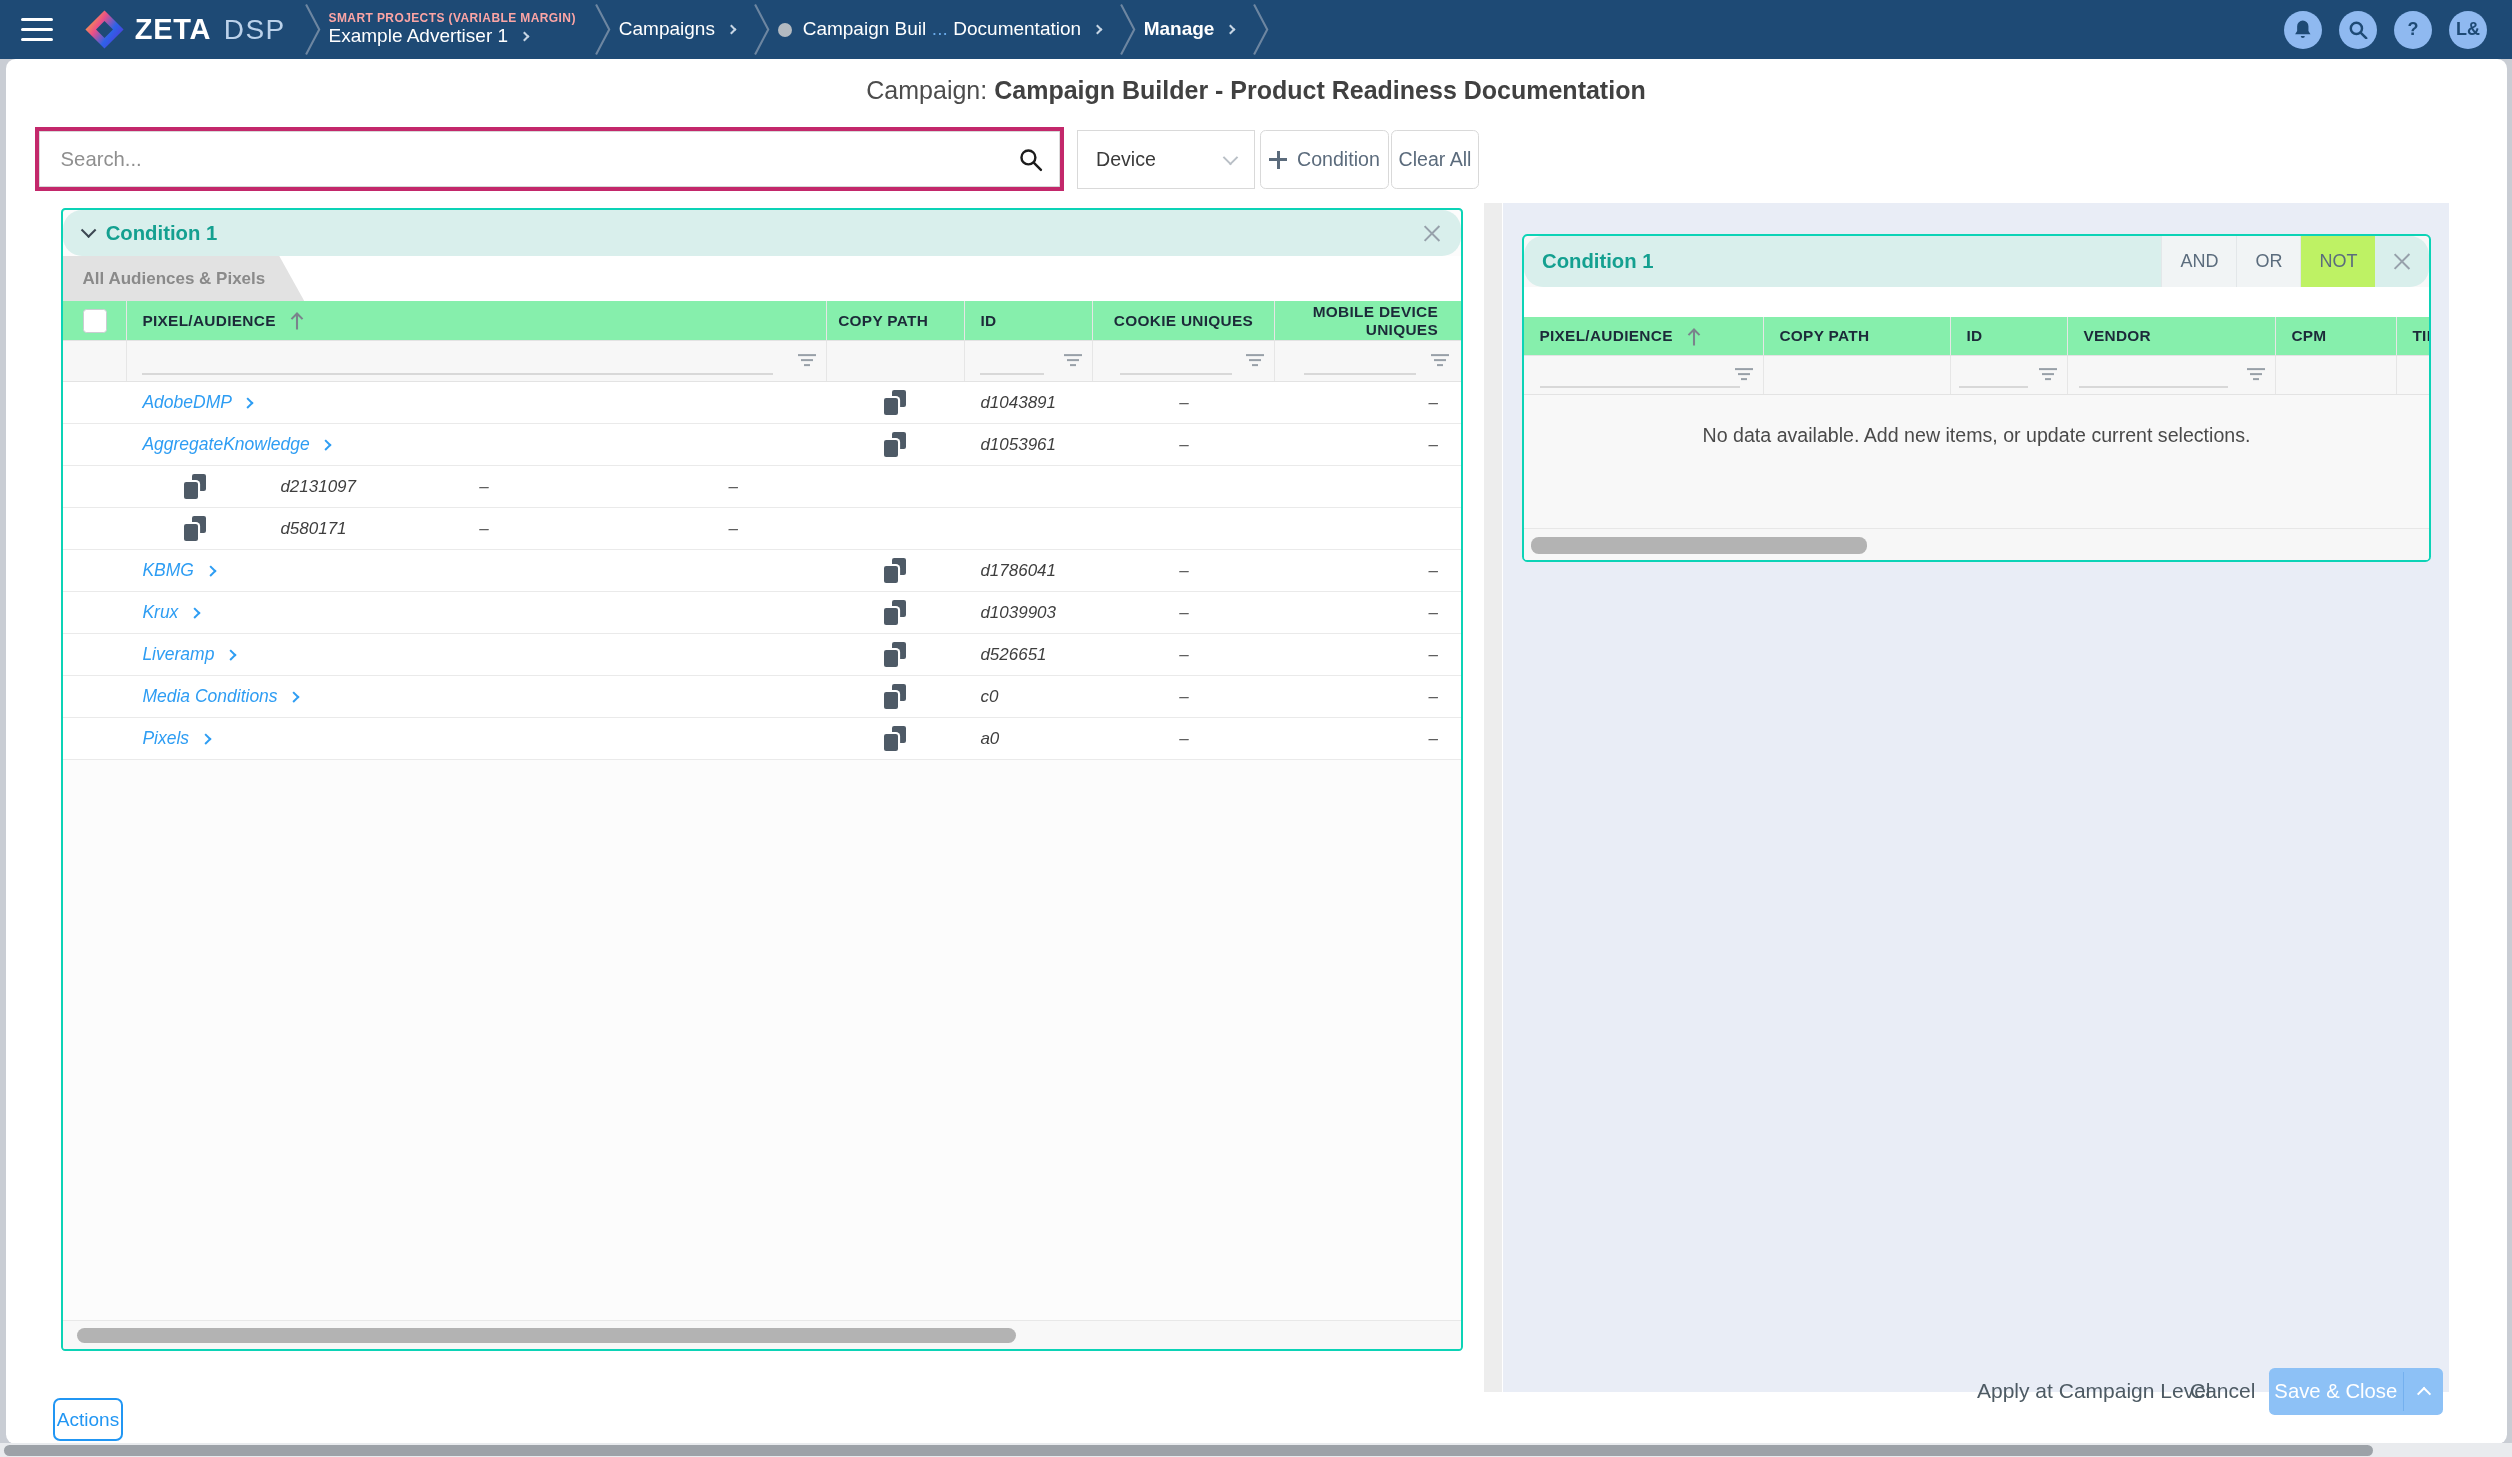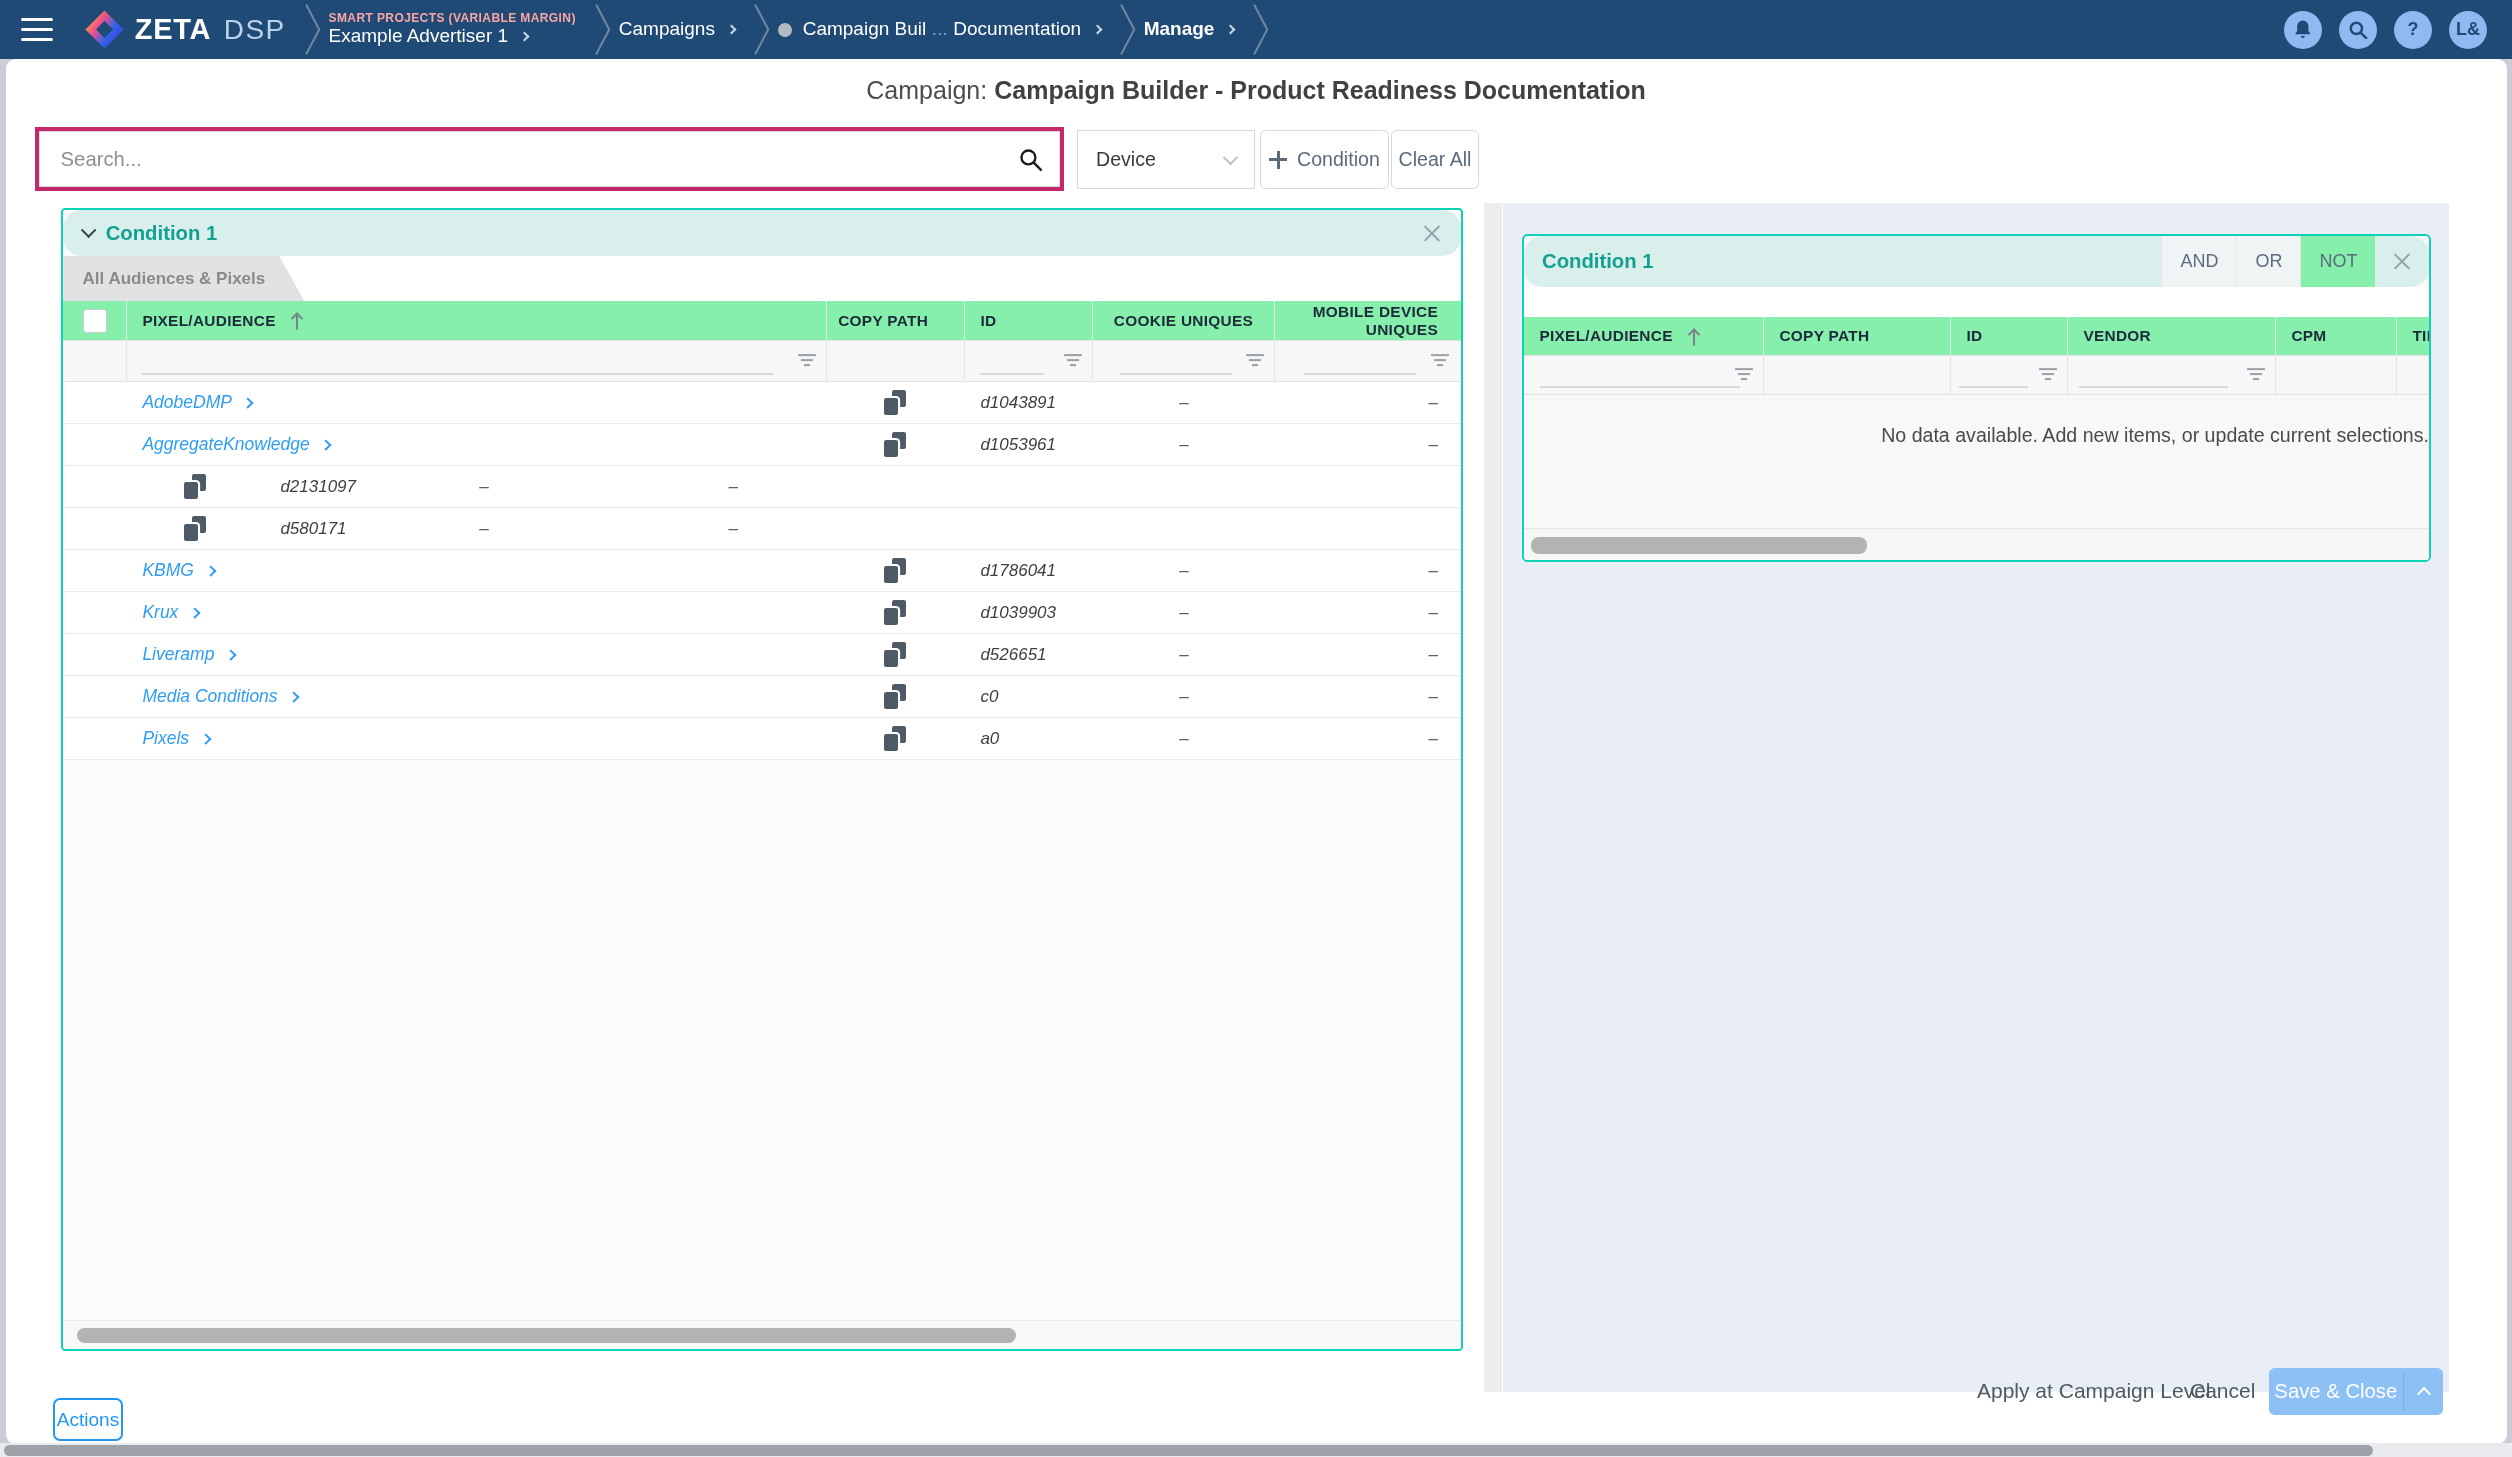--- a/index.html
+++ b/index.html
@@ -133,31 +133,31 @@
   .panel-scroll .thumb { position:absolute; top:7px; height:15.4px; border-radius:7.7px; background:#b3b3b3; cursor:pointer; }
   .lp-scroll .thumb { left:14px; width:939px; }
 
   
   .panel-right { position:absolute; left:1522px; top:234px; width:909px; height:328px;
     border:2.1px solid #0cd3b6; border-radius:5.6px; background:#f8f8f8; overflow:hidden; }
   .rp-header { height:51px; padding-left:18px; }
   .op-btn { height:100%; display:flex; align-items:center; justify-content:center;
     background:#f1f4f5; border-left:1.4px solid #e3e7e9; font-size:18px; color:#5b6c7d;
     padding:0 18px; cursor:pointer; }
-  .op-btn.not { background:#86efac;text-align:center; }
+  .op-btn.not { background:#bef264;text-align:center; }
   .rp-header .x-icon { margin:0 17px; }
   .rp-gap { height:30px; background:#fff; }
   .rp-thead { height:39px; width:981px; }
   .rp-filter { height:39px; width:981px; }
   .r0{ width:240px; padding-left:15.4px; } .r1{ width:187px; padding-left:15.4px; }
   .r2{ width:117px; padding-left:15.4px; } .r3{ width:208px; padding-left:15.4px; }
   .r4{ width:121px; padding-left:15.4px; } .r5{ width:107px; padding-left:15.4px; }
   .fr0{ width:240px; } .fr1{ width:187px; } .fr2{ width:117px; } .fr3{ width:208px; }
   .fr4{ width:121px; } .fr5{ width:107px; }
-  .rp-body { height:133px; display:flex; justify-content:flex-end; }
+  .rp-body { height:133px; display:flex; justify-content:center; }
   .empty-msg { margin-top:29px; font-size:19.6px; color:#4a4a4a; }
   .rp-scroll { height:32px; background:#f7f7f7; border-top:0.7px solid #e7e7e7; }
   .rp-scroll .thumb { left:7px; width:336px; top:8.4px; height:17px; }
 
   
   .actions-btn { position:absolute; left:53px; top:1398px; width:70px; height:43px;
     border:2.1px solid #2196f3; border-radius:7px; background:#fff; color:#2196f3;
     font-size:19px; display:flex; align-items:center; justify-content:center; cursor:pointer; }
   .foot-link { position:absolute; top:1379px; font-size:21px; color:#4d5a63; cursor:pointer; }
   .apply-link { left:1977px; }

